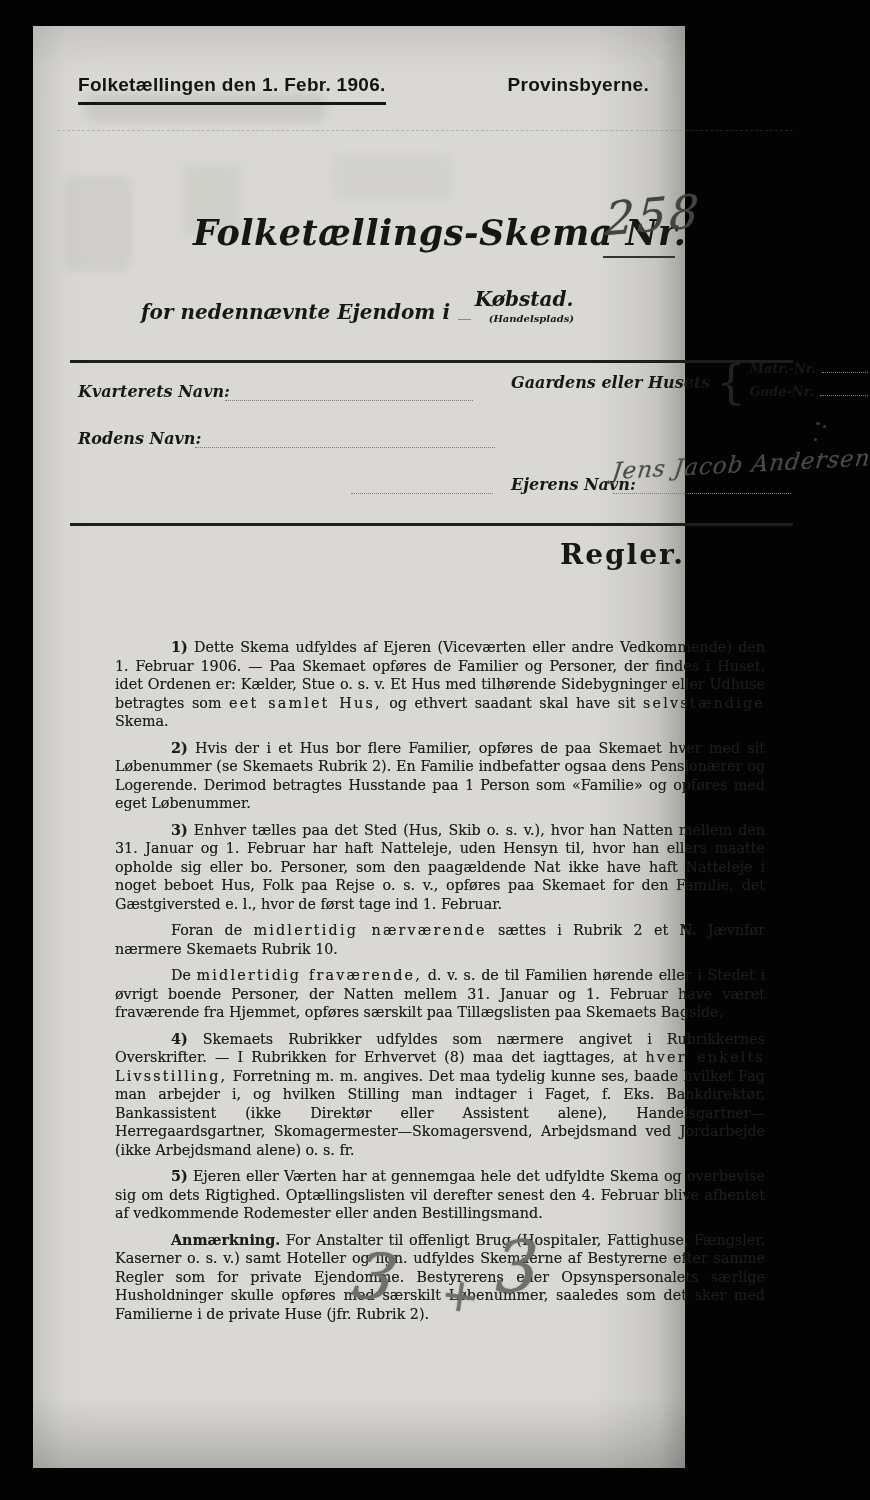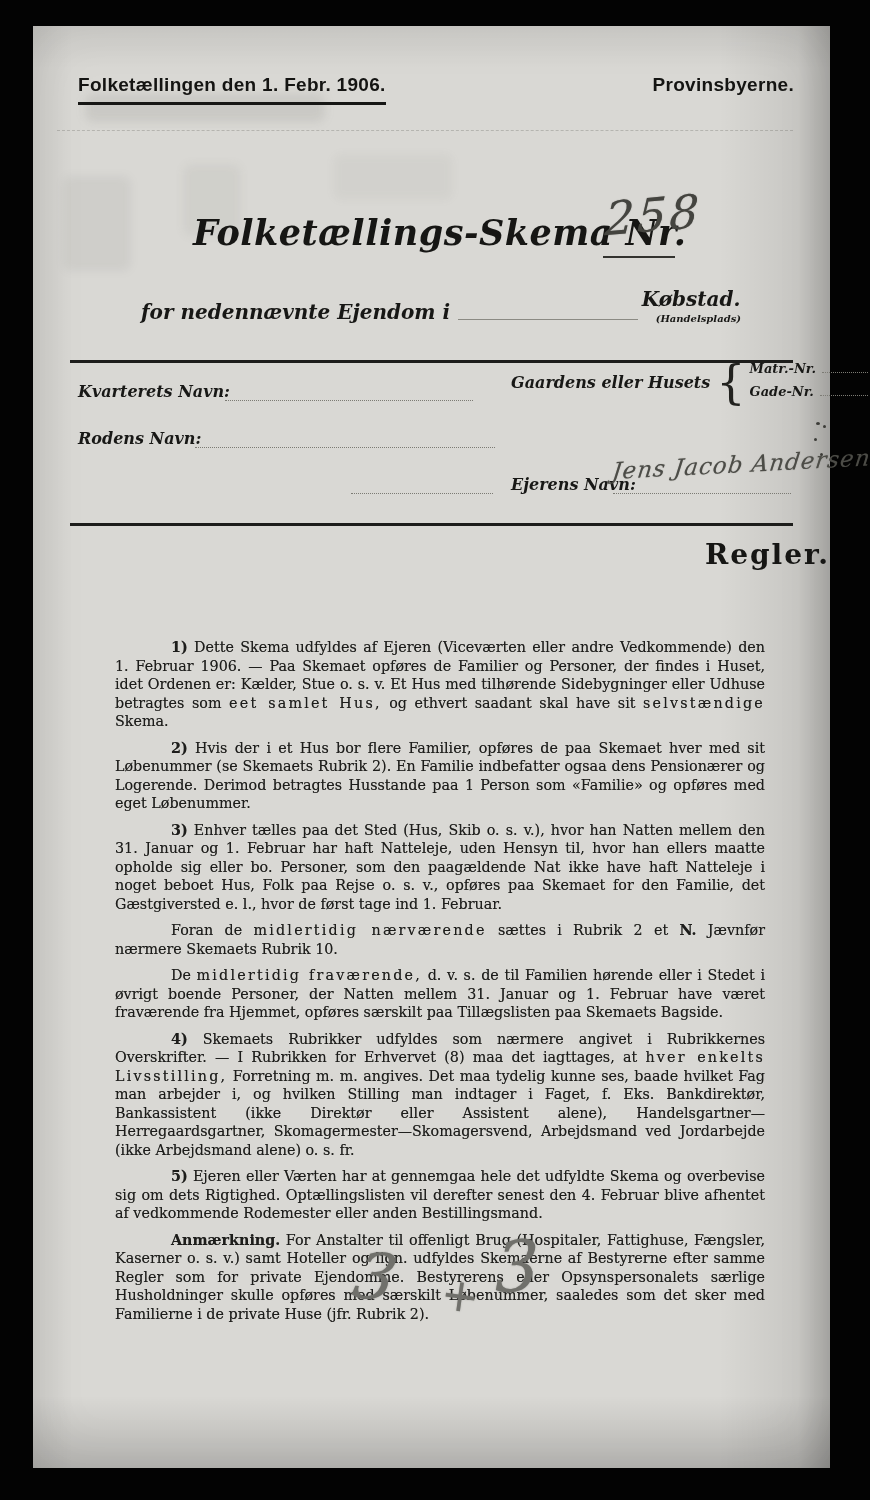--- a/index.html
+++ b/index.html
@@ -5,21 +5,21 @@
   html,body{margin:0;padding:0;}
   body{
     width:870px;height:1500px;
     background:#030303;
     position:relative;
     overflow:hidden;
     font-family:"DejaVu Serif",serif;
   }
   
   .paper{
-    position:absolute;left:33px;top:26px;width:797px;height:1442px;
+    position:absolute;left:33px;top:26px;width:652px;height:1442px;
     background-color:#d9d8d4;
     background-image:
       linear-gradient(90deg, rgba(0,0,0,.06) 0%, rgba(0,0,0,0) 5%, rgba(0,0,0,0) 86%, rgba(0,0,0,.08) 96%, rgba(0,0,0,.22) 100%),
       linear-gradient(180deg, rgba(0,0,0,.05) 0%, rgba(0,0,0,0) 3%, rgba(0,0,0,0) 95%, rgba(0,0,0,.16) 100%);
     box-shadow:inset 0 0 60px rgba(0,0,0,.08);
   }
   
   .ghost{position:absolute;pointer-events:none;}
   .g-blob{background:rgba(100,100,94,.12);filter:blur(5px);border-radius:8px;}
   .g-line{border-top:1px dashed rgba(100,100,94,.30);height:0;}
@@ -41,21 +41,21 @@
   .hw{color:#44443f;font-family:"DejaVu Serif",serif;font-style:italic;}
   .hw-number{
     position:absolute;top:162px;left:572px;
     font-size:46px;letter-spacing:3px;
     transform:rotate(-5deg) skewX(-8deg);
     text-shadow:0 0 1px rgba(60,60,55,.5);
   }
   .num-underline{position:absolute;top:230px;left:570px;width:72px;border-top:2px solid #33332f;}
   
   .subtitle{
-    position:absolute;top:262px;left:108px;right:89px;
+    position:absolute;top:262px;left:108px;right:111px;
     display:flex;align-items:flex-end;
     font:italic bold 20px "DejaVu Serif",serif;color:#171715;
   }
   .sub-fill{flex:1;border-bottom:1.5px solid #8b8a83;margin:0 4px 4px 8px;}
   .place-stack{text-align:left;line-height:1.1;}
   .place-main{display:block;}
   .place-note{display:block;font-size:10px;margin-left:14px;margin-top:3px;}
   
   .major-rule{position:absolute;left:37px;width:723px;border:none;border-top:3px solid #1d1d1b;margin:0;}
   

